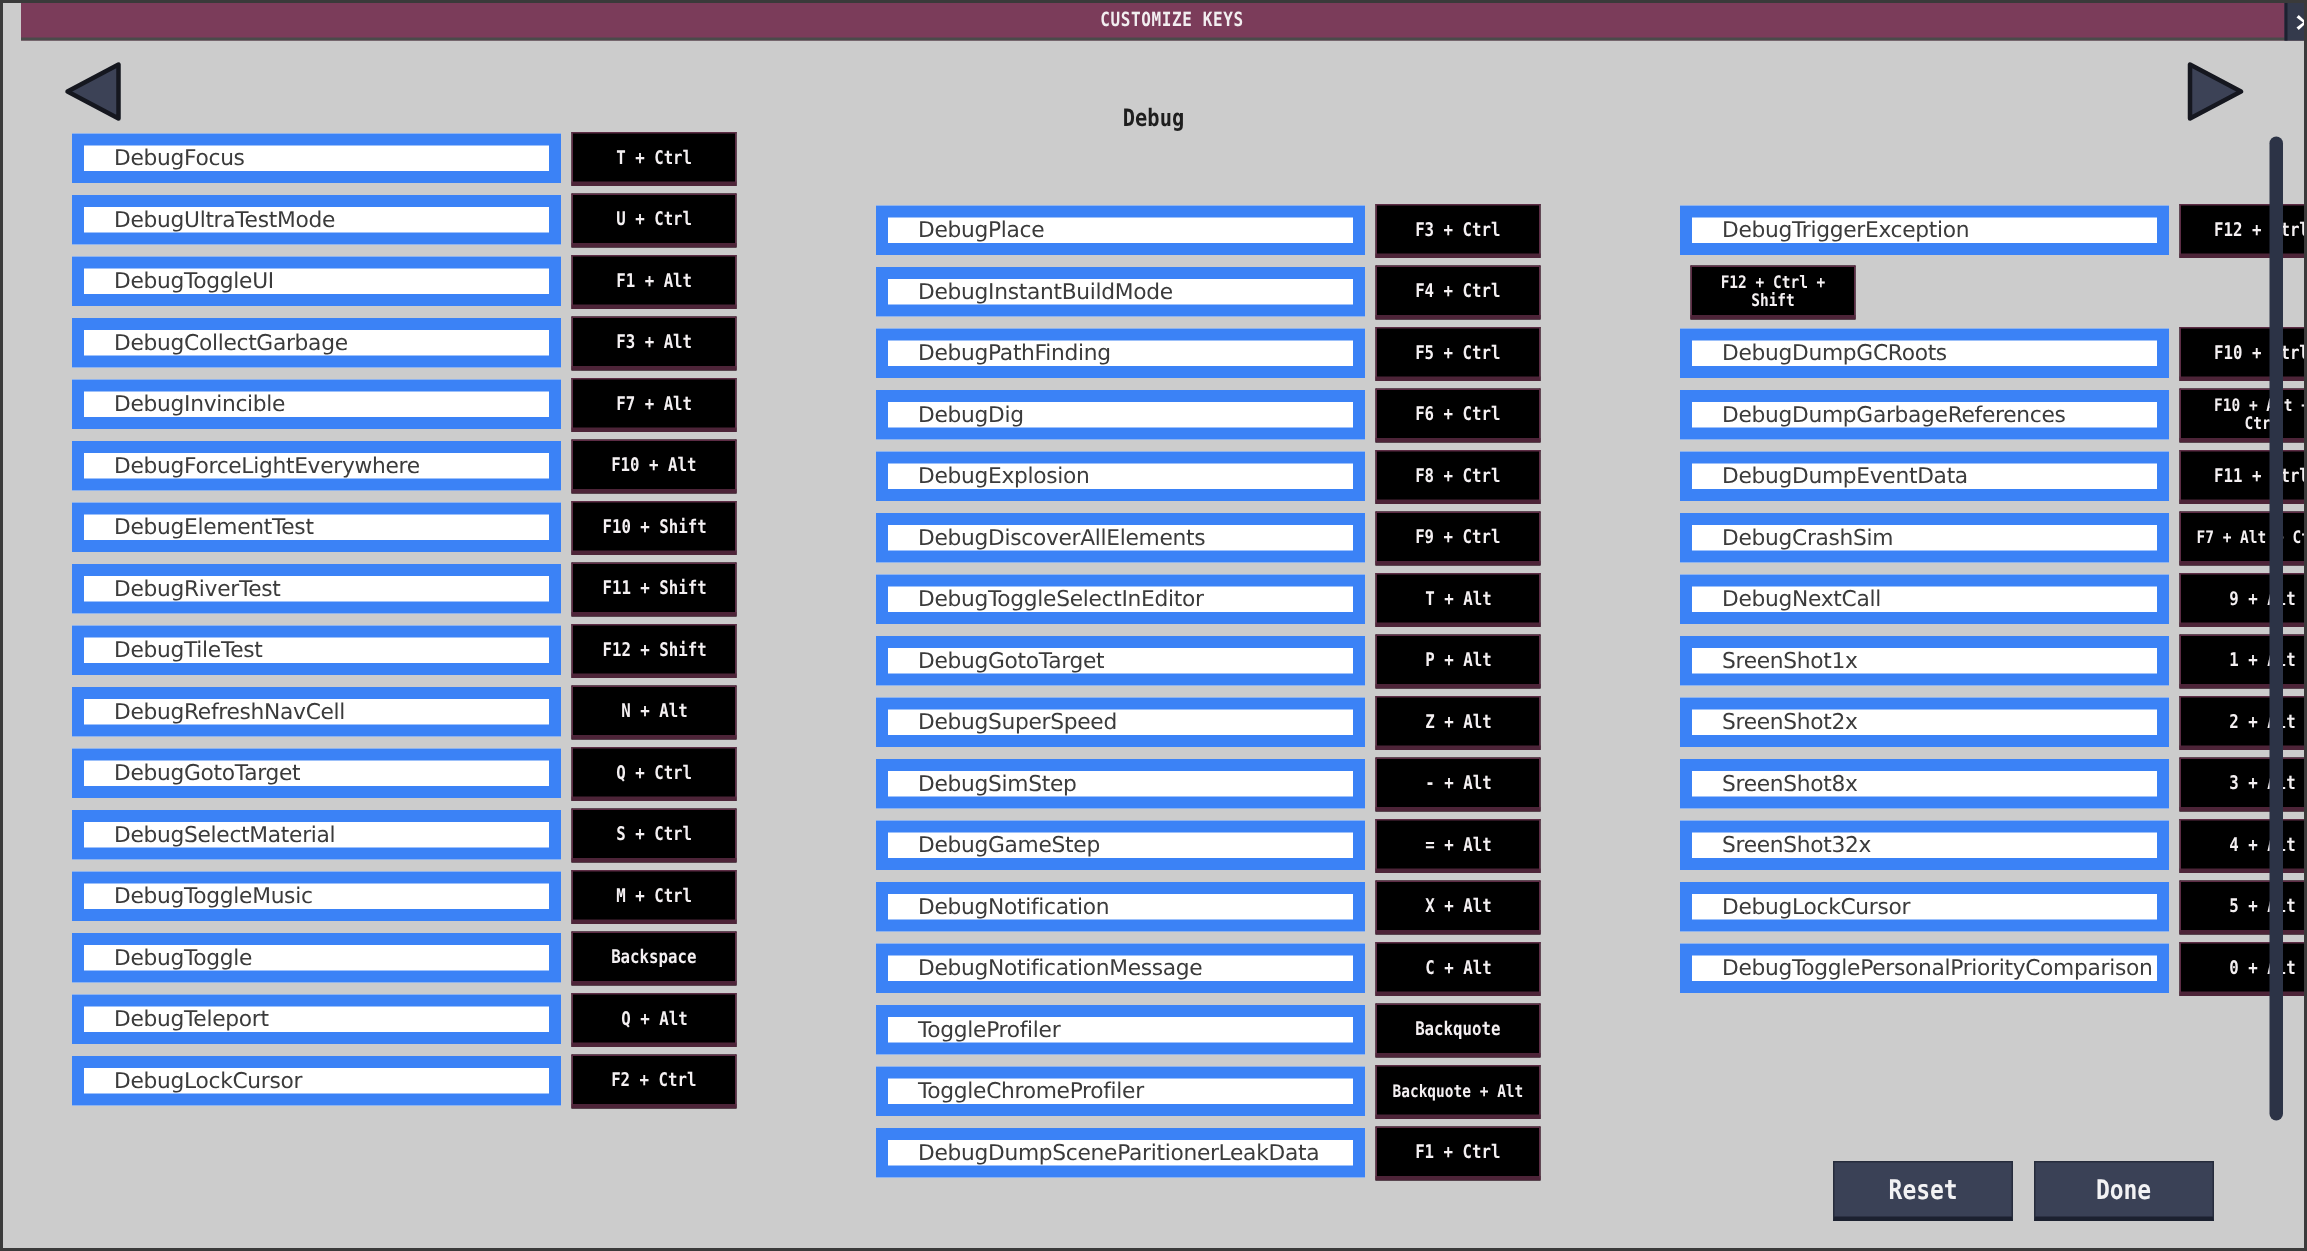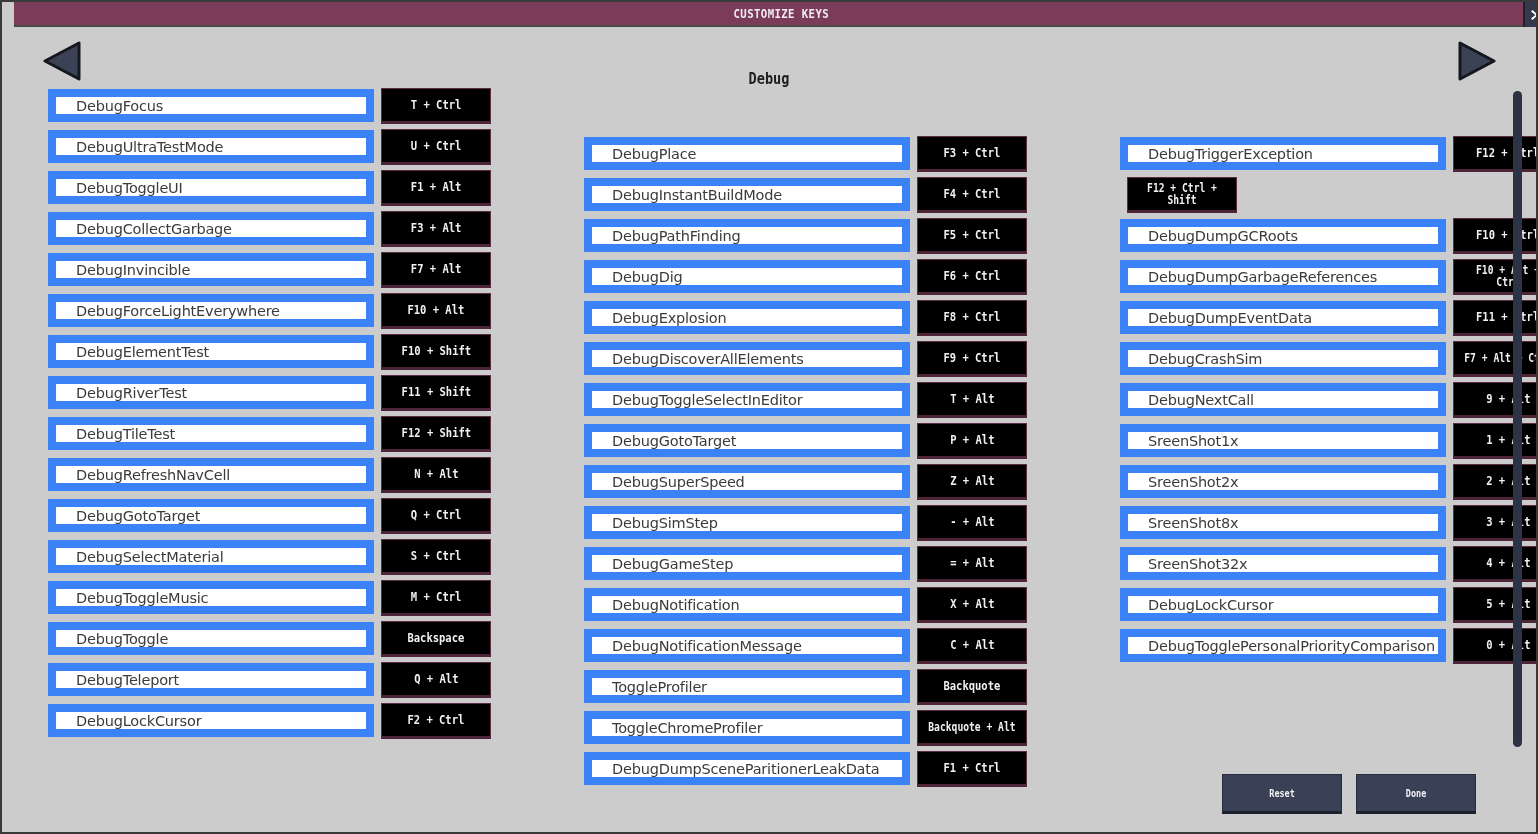--- a/index.html
+++ b/index.html
@@ -199,21 +199,21 @@
     height: 40px;
     background: #3a4156;
     border: 1px solid #262c3c;
     border-bottom: 3px solid #1c2130;
     box-sizing: border-box;
     display: flex;
     align-items: center;
     justify-content: center;
     color: #f2f2f4;
     font-family: "DejaVu Sans Mono", monospace;
-    font-size: 10px;
+    font-size: 18px;
     font-weight: bold;
     cursor: pointer;
   }
   .footer-btn span { transform: scaleX(0.85); display:block; }
 </style>
 </head>
 <body>
 
 <div id="app">
 

